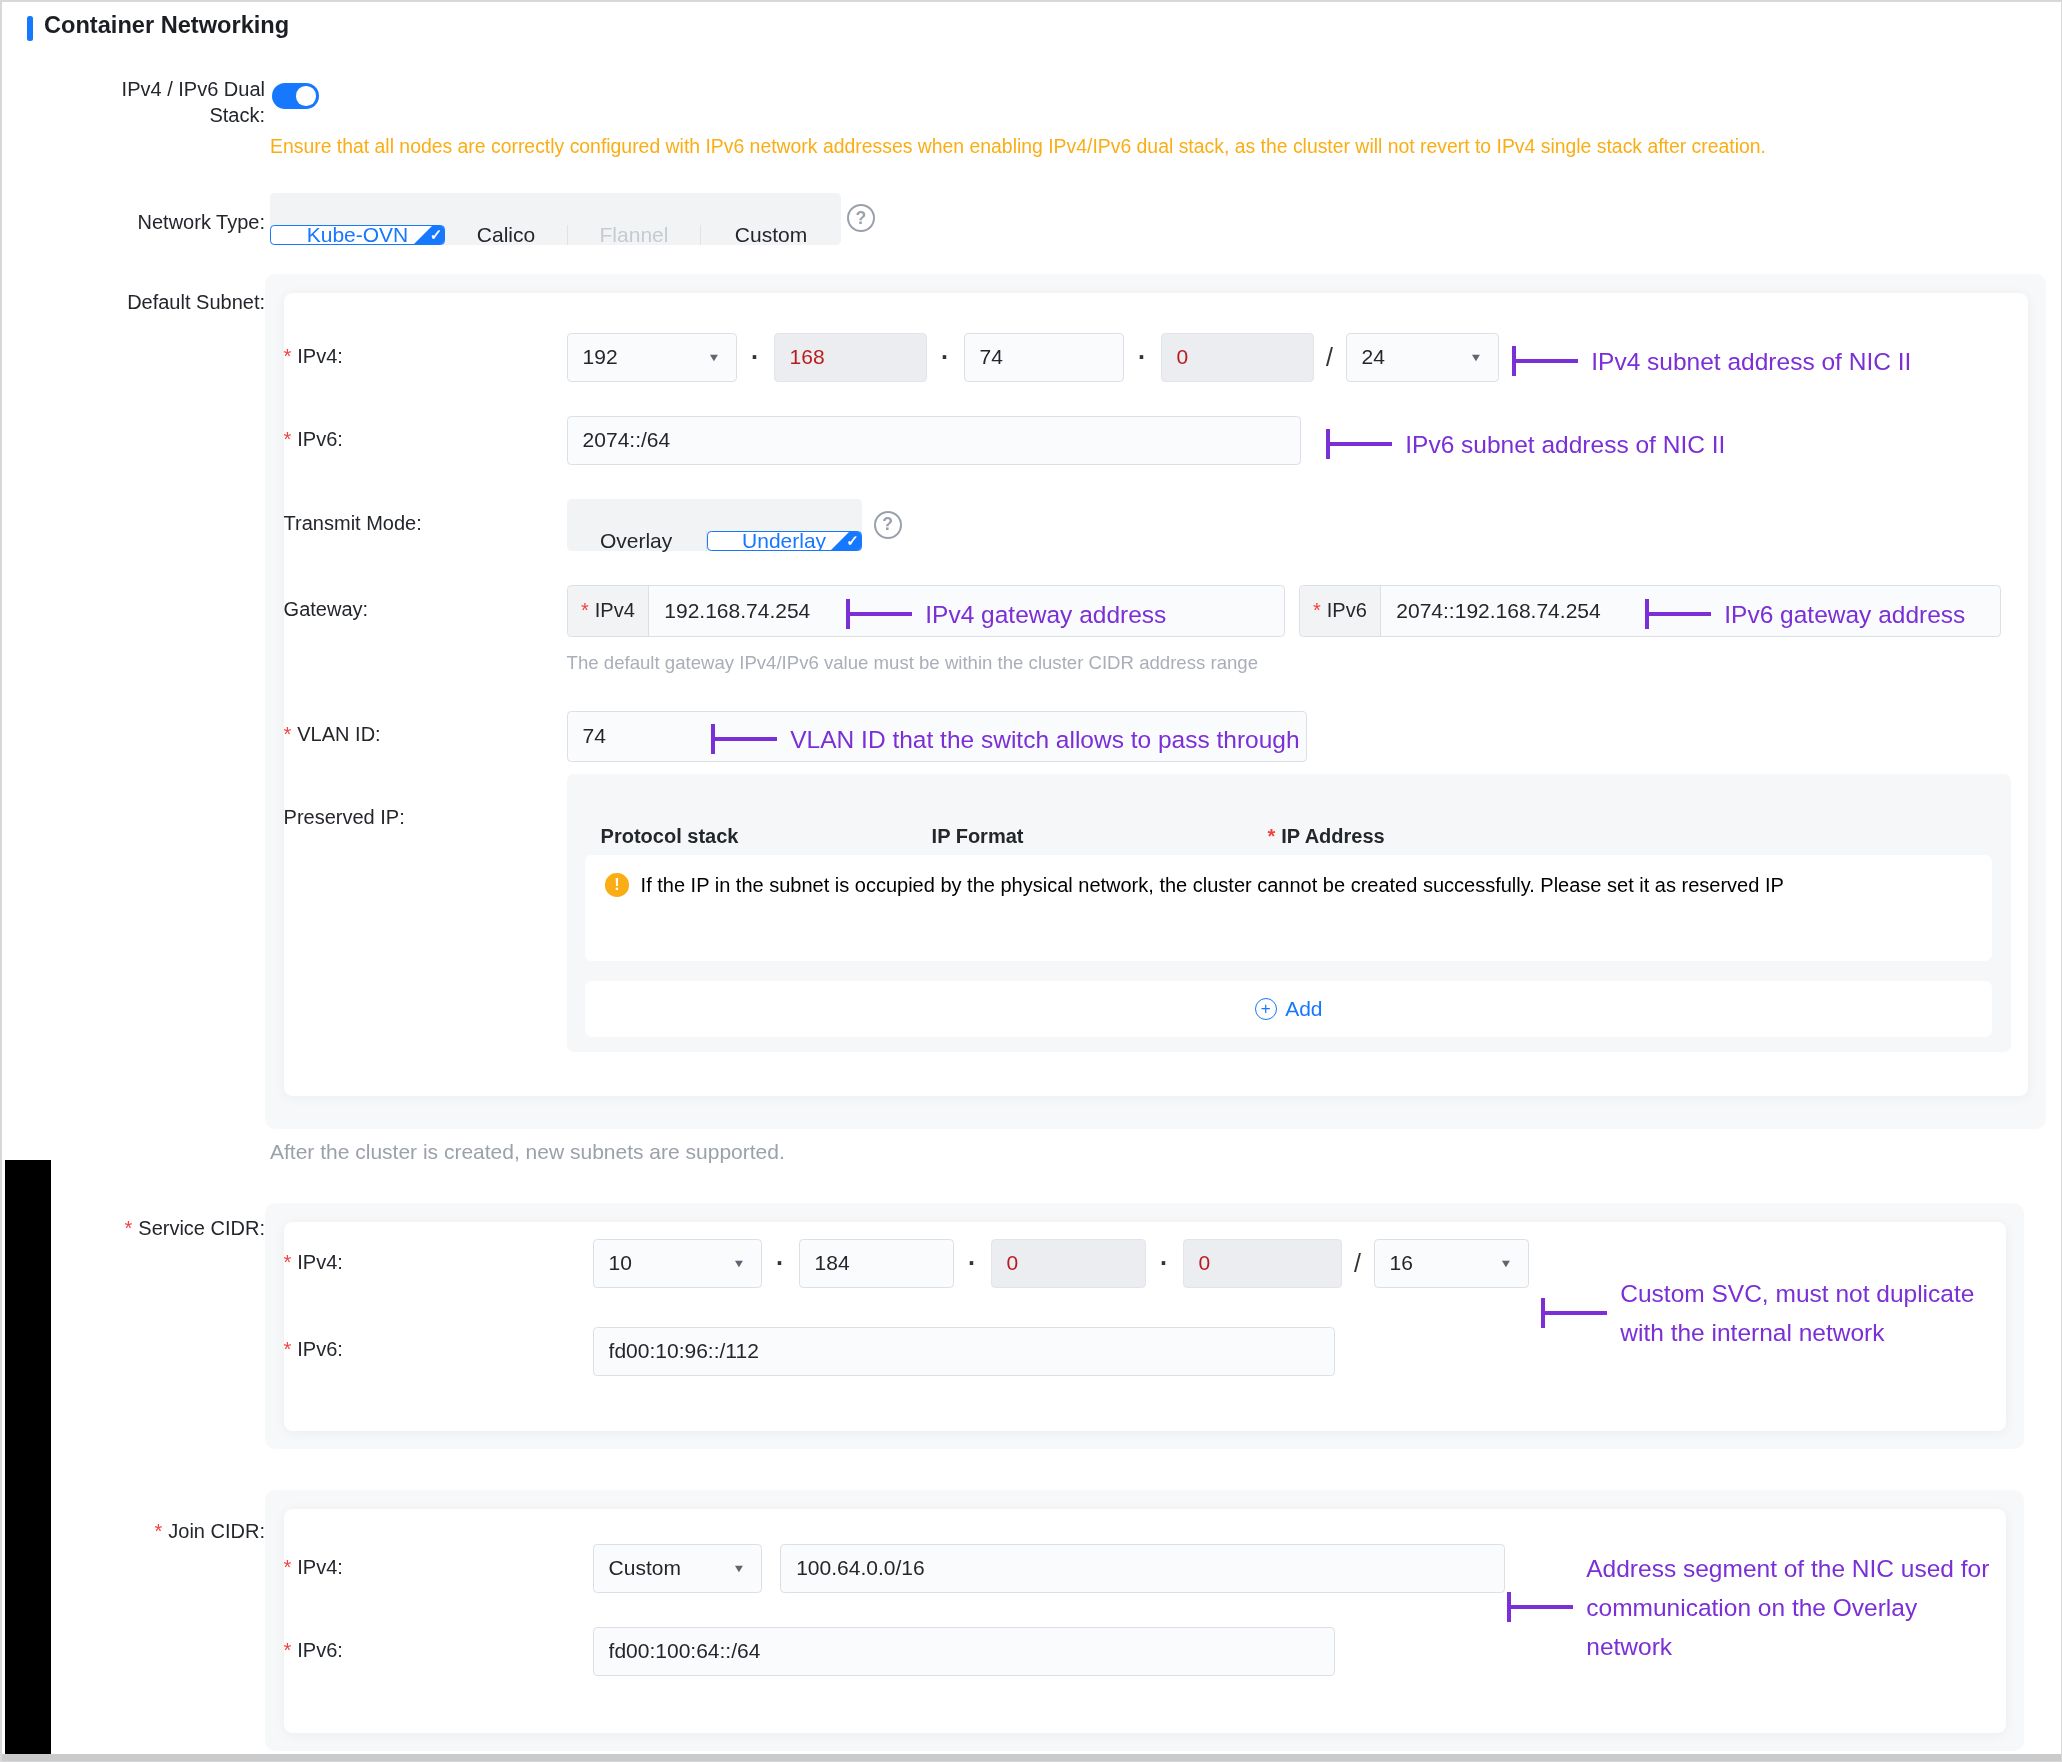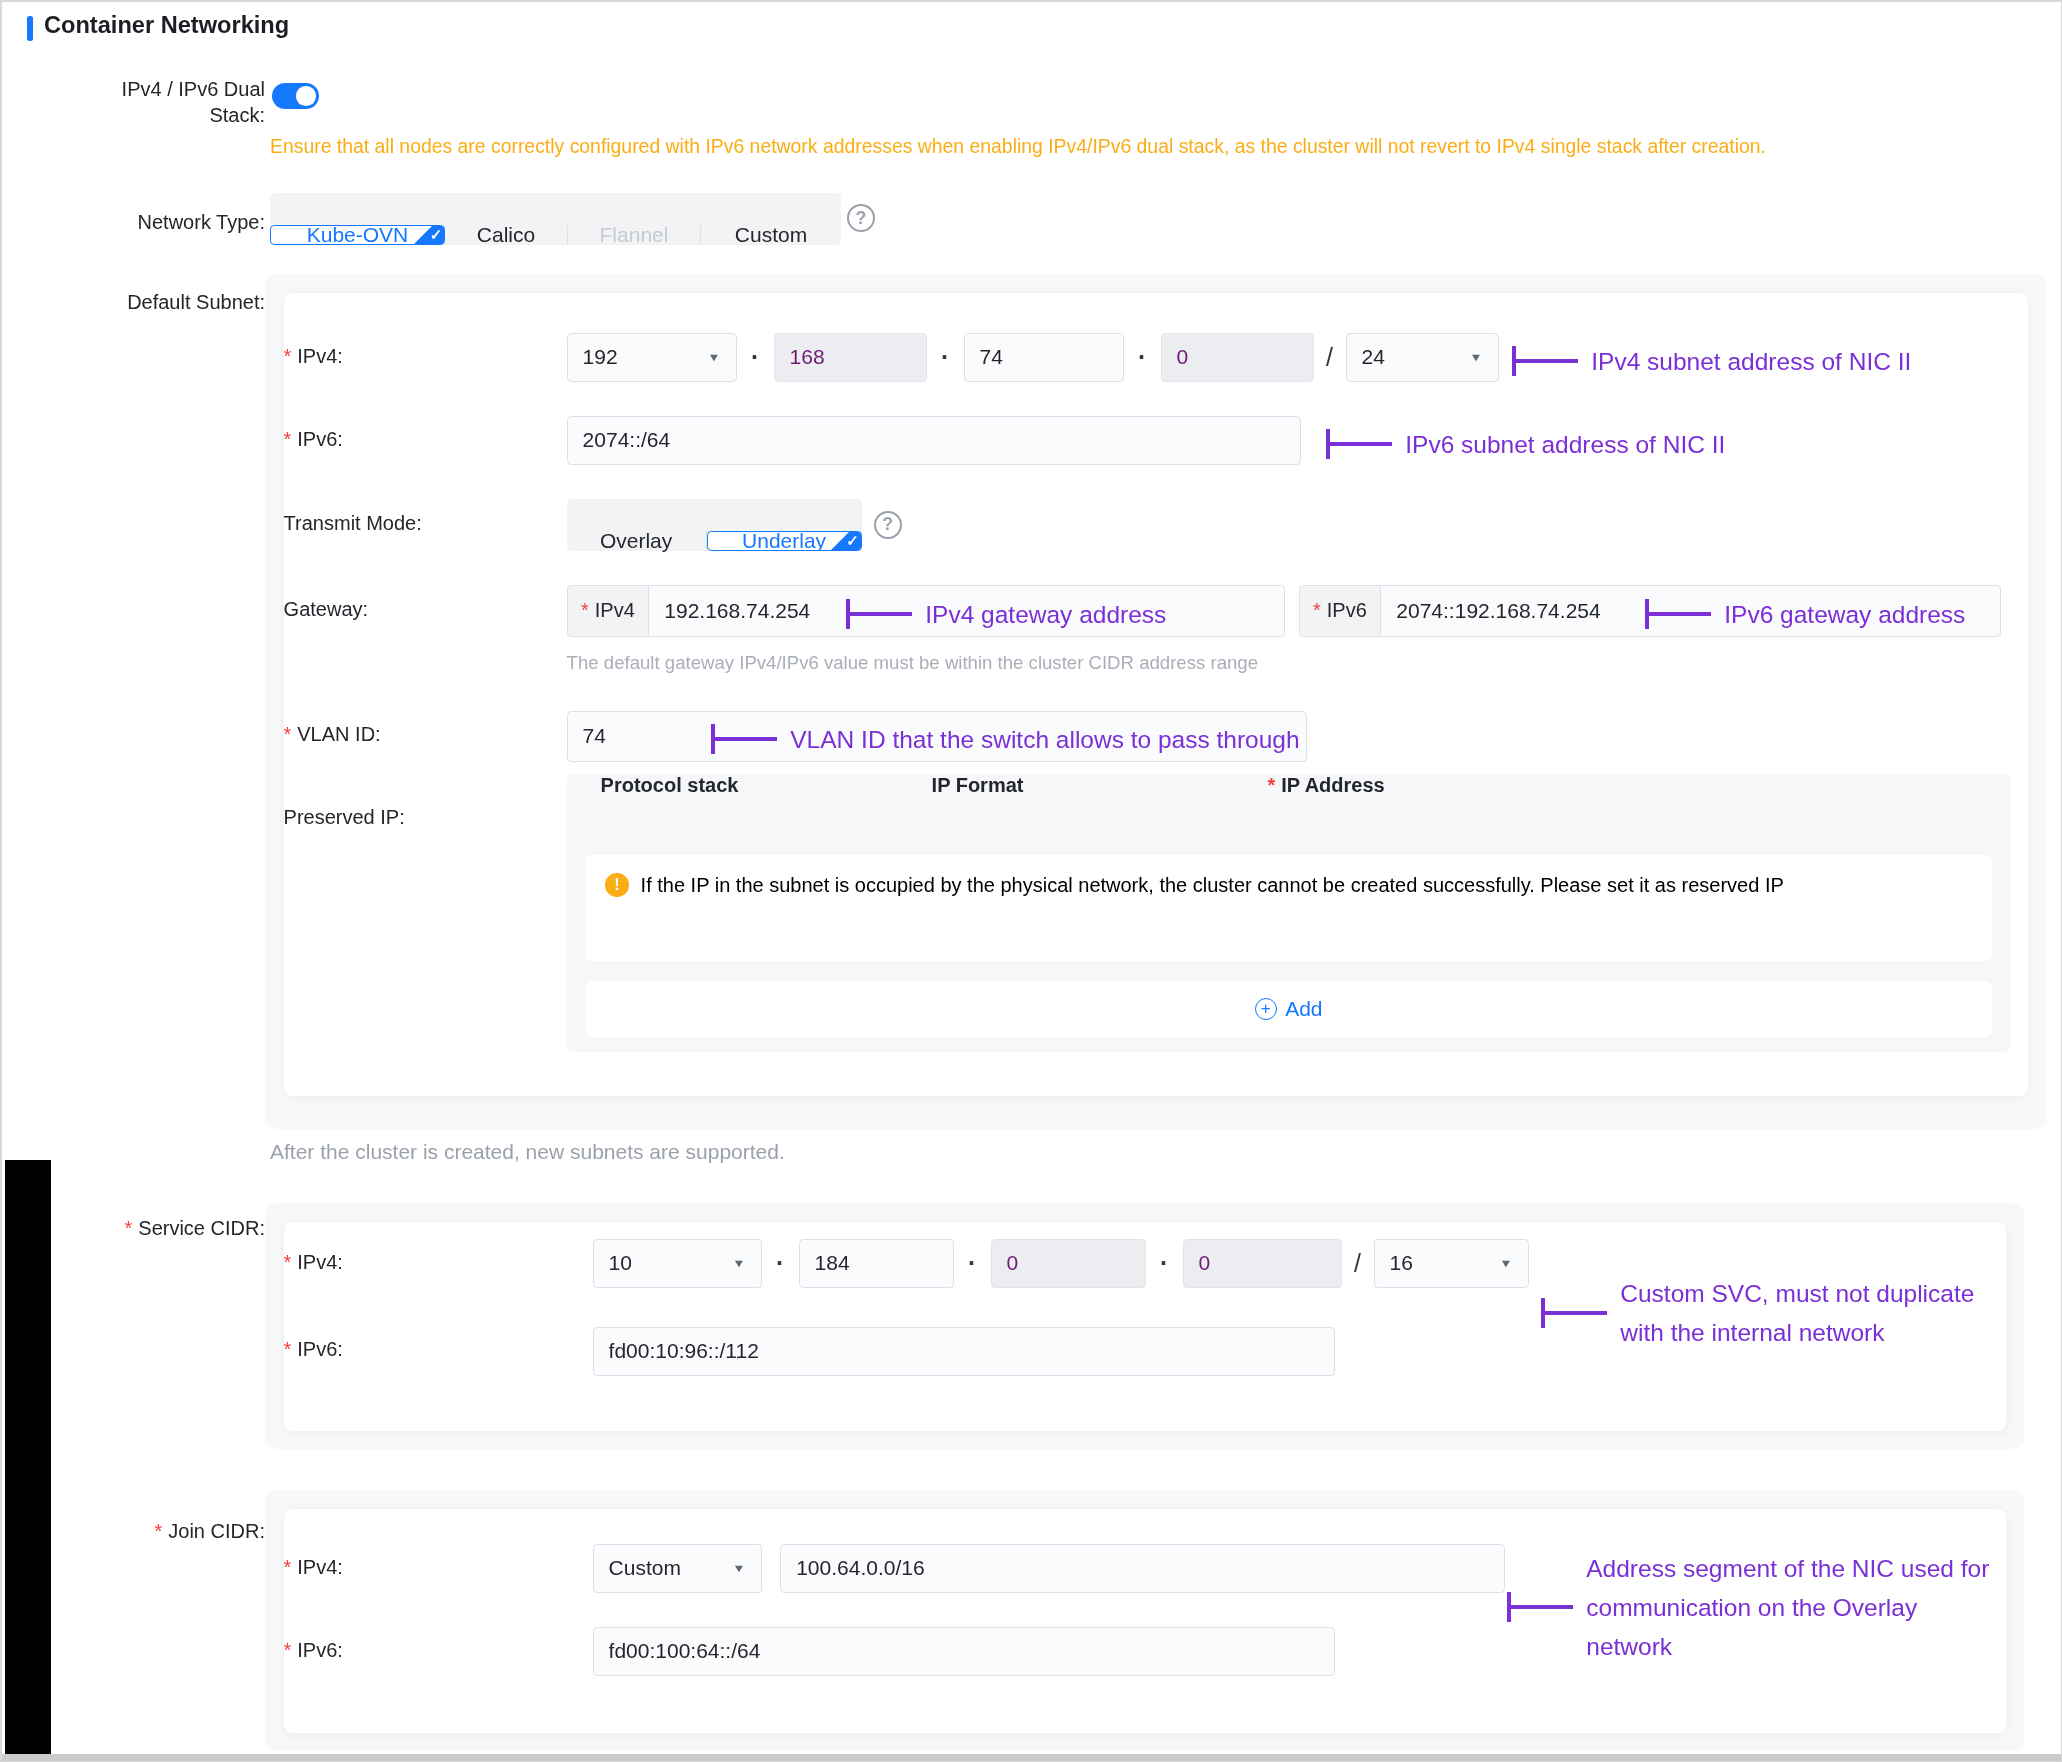--- a/index.html
+++ b/index.html
@@ -7,21 +7,21 @@
   .screen { position:relative; width:2063px; height:1763px; background:#ffffff;
             border:2.5px solid #d8d8d8; overflow:hidden;padding-left:32px; }
 
   
   .form-label { position:absolute; left:0; width:263px; text-align:right;
                 font-size:20px; color:#23262b; line-height:26px; }
   .req { color:#f53f3f; margin-right:5.9px; font-size:20px; }
   .ipbox { height:49px; border:0.8px solid #dcdfe5; border-radius:4.2px; background:#fafbfd;
            font-size:21px; color:#23262b; padding:0 15px; display:flex; align-items:center; }
   input.ipbox { outline:none; }
-  .ipbox.disabled { background:#ecedf1; color:#701a75; border-color:#e2e4e9; }
+  .ipbox.disabled { background:#ecedf1; color:#b91c1c; border-color:#e2e4e9; }
   .selectbox { display:flex; align-items:center; justify-content:space-between;
                cursor:pointer; }
   .selectbox .arrow { font-size:13.5px; color:#606670; transform:scaleY(.8); }
   .sep { width:37px; text-align:center; font-size:25px; font-weight:bold; color:#30343a;
          flex:0 0 auto; }
   .slash { width:32px; text-align:center; font-size:25px; color:#30343a; flex:0 0 auto; }
   .row-controls { position:absolute; display:flex; align-items:center; }
 
   
   .anno { position:absolute; display:flex; align-items:center; gap:13.5px; color:#7b2fd6;
@@ -77,21 +77,21 @@
               border-radius:4.2px; background:#fafbfd; align-items:stretch; }
   .gw-addon { background:#f2f3f5; border-right:0.8px solid #dcdfe5; display:flex;
               align-items:center; padding:0 13.5px; font-size:20px; color:#23262b;
               border-radius:4.2px 0 0 4.2px; flex:0 0 auto; }
   .gw-value { display:flex; align-items:center; padding:0 15px; font-size:21px;
               color:#23262b; }
   .hint { color:#a9aeb8; font-size:18.6px; }
 
   
   .ptable { position:absolute; background:#f6f7f9; border-radius:6.7px; }
-  .ptable-head { display:flex; align-items:flex-start; height:74px; padding:0 34px;
+  .ptable-head { display:flex; align-items:flex-end; height:74px; padding:0 34px;
                  font-size:20px; font-weight:bold; color:#23262b; }
   .ptable-head .c1 { width:331px; } .ptable-head .c2 { width:336px; }
   .pbox { position:absolute; left:18.6px; width:1407px; background:#fff; border-radius:6.7px; }
   .warn-row { top:81px; height:106px; padding:13.5px 20px; display:flex; gap:11.8px; }
   .wicon { flex:0 0 auto; width:23.6px; height:23.6px; border-radius:50%; background:#faad14;
            color:#fff; font-weight:bold; font-size:16px; display:flex; align-items:center;
            justify-content:center; margin-top:5px; }
   .warn-row .wt { font-size:20px; color:#000000; line-height:34px; width:1316px; }
   .add-row { top:207px; height:56px; display:flex; align-items:center; justify-content:center;
              gap:8.4px; cursor:pointer; }

